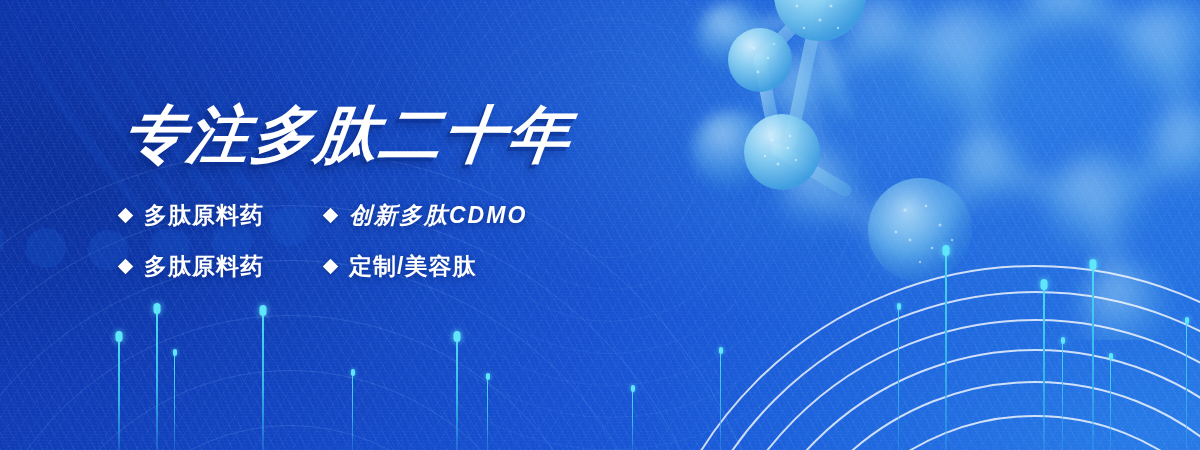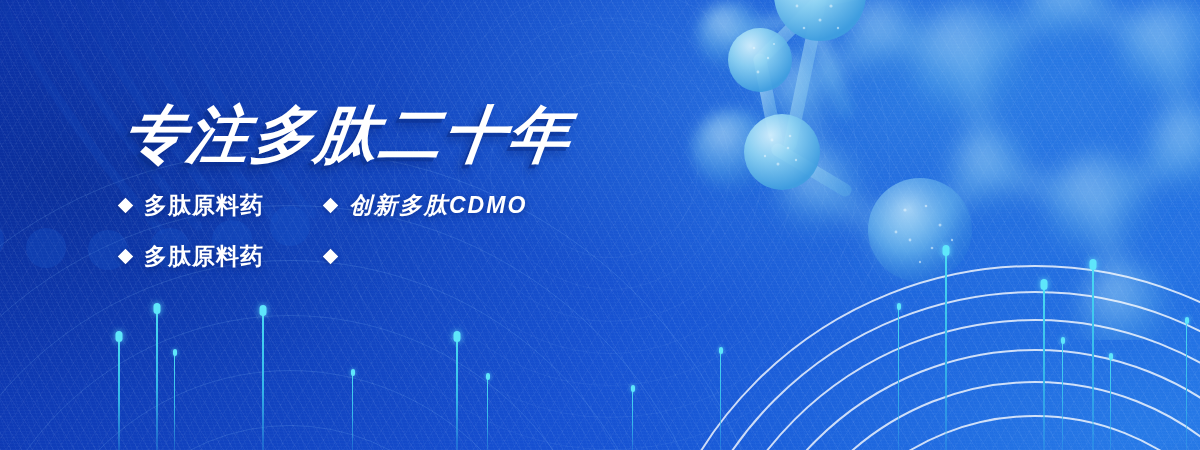--- a/index.html
+++ b/index.html
@@ -94,21 +94,21 @@
     letter-spacing:2px;
     white-space:nowrap;
     text-shadow:
       -3px 4px 0 rgba(10,45,140,.55),
       -5px 7px 10px rgba(6,30,110,.45);
     transform:skewX(-7deg);
     transform-origin:left bottom;
   }
 
   .bullets{
-    margin-top:24px;
+    margin-top:34px;
     display:grid;
     grid-template-columns:205px auto;
     row-gap:20px;
     column-gap:0;
   }
   .bullet{
     display:flex;align-items:center;
     color:#ffffff;
     font-size:23px;
     font-weight:700;
@@ -350,18 +350,19 @@
         <span class="txt">创新多肽CDMO</span>
       </div>
 
       <div class="bullet">
         <span class="dia"></span>
         <span class="txt">多肽原料药</span>
       </div>
 
       <div class="bullet">
         <span class="dia"></span>
+        <span class="txt">定制/美容肽</span>
       </div>
 
     </div>
   </div>
 
 </div>
 
 </body></html>

